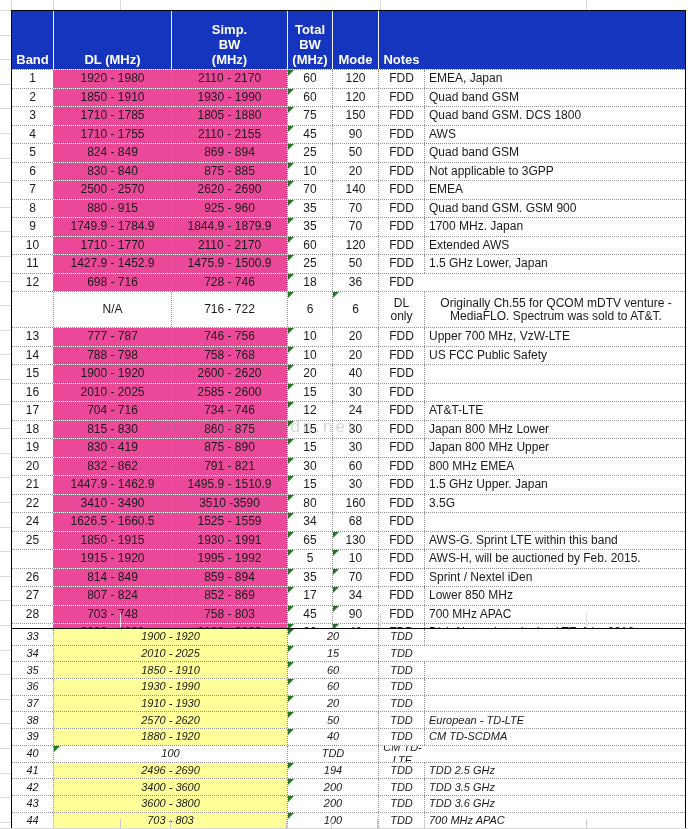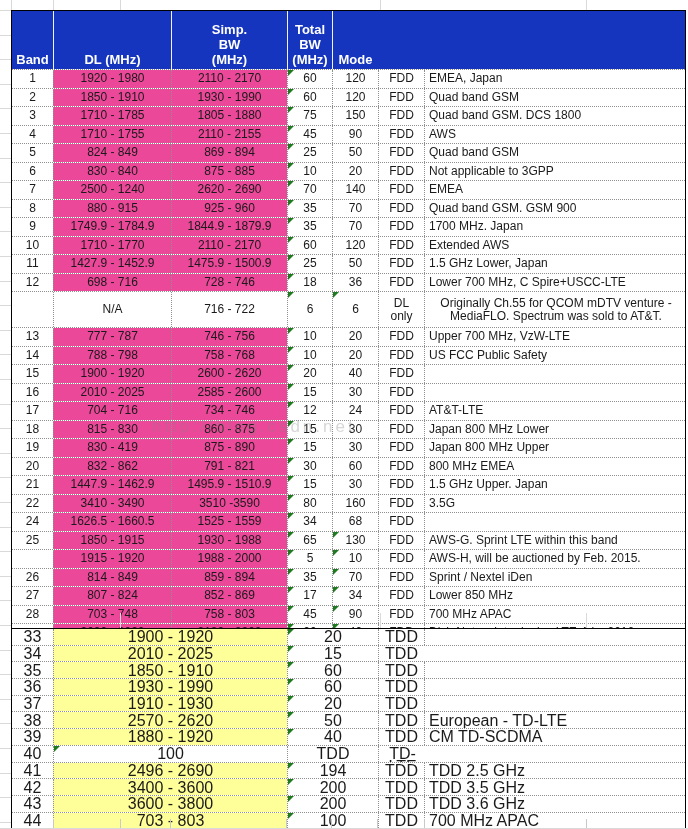--- a/index.html
+++ b/index.html
@@ -21,21 +21,21 @@
   .h-row,.t-row{display:grid;grid-template-columns:41px 118px 116px 45px 46px 46px 1fr;}
   .t-row-tdd{display:grid;grid-template-columns:41px 234px 91px 46px 1fr;}
 
   .h-row{height:58px;background:#1535BE;color:#fff;font-weight:bold;font-size:13px;}
   .h-cell{display:flex;align-items:flex-end;justify-content:center;padding-bottom:2px;
     border-left:1px solid #f2f2f2;white-space:pre-line;text-align:center;line-height:15px;box-sizing:border-box;}
   .h-cell:first-child{border-left:none;}
 
   .t-row{height:17.5px;font-size:12px;border-top:1px dotted #8f8f8f;}
   .t-row.tall{height:35px;}
-  .t-row-tdd{height:15.7px;font-size:16px;border-top:1px dotted #8f8f8f;}
+  .t-row-tdd{height:15.7px;font-size:11px;border-top:1px dotted #8f8f8f;font-style:italic;}
   .t-row-tdd:first-child{border-top:none;}
 
   .cell{position:relative;display:flex;align-items:center;justify-content:center;
     border-left:1px dotted #8f8f8f;box-sizing:border-box;overflow:hidden;line-height:13px;}
   .cell:first-child{border-left:none;}
   .cell.green{background:#ec4899;}
   .cell.yellow{background:#FFFF99;}
   .cell.notes{justify-content:flex-start;text-align:center;padding-left:4px;padding-right:2px;}
   .cell.mode{white-space:pre-line;text-align:center;}
   .tri{position:absolute;top:0;left:0;width:0;height:0;
@@ -57,20 +57,21 @@
     <div class="h-row">
       <div class="h-cell">Band</div>
       <div class="h-cell">DL (MHz)</div>
       <div class="h-cell">Simp.
 BW
 (MHz)</div>
       <div class="h-cell">Total
 BW
 (MHz)</div>
       <div class="h-cell">Mode</div>
+      <div class="h-cell">Notes</div>
     </div>
     <div id="fdd-rows">
         <div class="t-row">
           <div class="cell ">1</div>
           <div class="cell green">1920 - 1980</div>
           <div class="cell green">2110 - 2170</div>
           <div class="cell "><span class="tri"></span>60</div>
           <div class="cell ">120</div>
           <div class="cell mode">FDD</div>
           <div class="cell notes">EMEA, Japan</div>
@@ -115,21 +116,21 @@
           <div class="cell ">6</div>
           <div class="cell green">830 - 840</div>
           <div class="cell green">875 - 885</div>
           <div class="cell "><span class="tri"></span>10</div>
           <div class="cell ">20</div>
           <div class="cell mode">FDD</div>
           <div class="cell notes">Not applicable to 3GPP</div>
         </div>
         <div class="t-row">
           <div class="cell ">7</div>
-          <div class="cell green">2500 - 1240</div>
+          <div class="cell green">2500 - 2570</div>
           <div class="cell green">2620 - 2690</div>
           <div class="cell "><span class="tri"></span>70</div>
           <div class="cell ">140</div>
           <div class="cell mode">FDD</div>
           <div class="cell notes">EMEA</div>
         </div>
         <div class="t-row">
           <div class="cell ">8</div>
           <div class="cell green">880 - 915</div>
           <div class="cell green">925 - 960</div>
@@ -165,21 +166,20 @@
           <div class="cell mode">FDD</div>
           <div class="cell notes">1.5 GHz Lower, Japan</div>
         </div>
         <div class="t-row">
           <div class="cell ">12</div>
           <div class="cell green">698 - 716</div>
           <div class="cell green">728 - 746</div>
           <div class="cell "><span class="tri"></span>18</div>
           <div class="cell ">36</div>
           <div class="cell mode">FDD</div>
-          <div class="cell notes">Lower 700 MHz, C Spire+USCC-LTE</div>
         </div>
         <div class="t-row tall">
           <div class="cell "></div>
           <div class="cell ">N/A</div>
           <div class="cell ">716 - 722</div>
           <div class="cell "><span class="tri"></span>6</div>
           <div class="cell "><span class="tri"></span>6</div>
           <div class="cell mode">DL
 only</div>
           <div class="cell notes">Originally Ch.55 for QCOM mDTV venture - MediaFLO.  Spectrum was sold to AT&amp;T.</div>
@@ -279,30 +279,30 @@
           <div class="cell green">1626.5 - 1660.5</div>
           <div class="cell green">1525 - 1559</div>
           <div class="cell "><span class="tri"></span>34</div>
           <div class="cell ">68</div>
           <div class="cell mode">FDD</div>
           <div class="cell notes"></div>
         </div>
         <div class="t-row">
           <div class="cell ">25</div>
           <div class="cell green">1850 - 1915</div>
-          <div class="cell green">1930 - 1988</div>
+          <div class="cell green">1930 - 1991</div>
           <div class="cell "><span class="tri"></span>65</div>
           <div class="cell "><span class="tri"></span>130</div>
           <div class="cell mode">FDD</div>
           <div class="cell notes">AWS-G. Sprint LTE within this band</div>
         </div>
         <div class="t-row">
           <div class="cell "></div>
           <div class="cell green">1915 - 1920</div>
-          <div class="cell green">1988 - 2000</div>
+          <div class="cell green">1995 - 1992</div>
           <div class="cell "><span class="tri"></span>5</div>
           <div class="cell "><span class="tri"></span>10</div>
           <div class="cell mode">FDD</div>
           <div class="cell notes">AWS-H, will be auctioned by Feb. 2015.</div>
         </div>
         <div class="t-row">
           <div class="cell ">26</div>
           <div class="cell green">814 - 849</div>
           <div class="cell green">859 - 894</div>
           <div class="cell "><span class="tri"></span>35</div>

